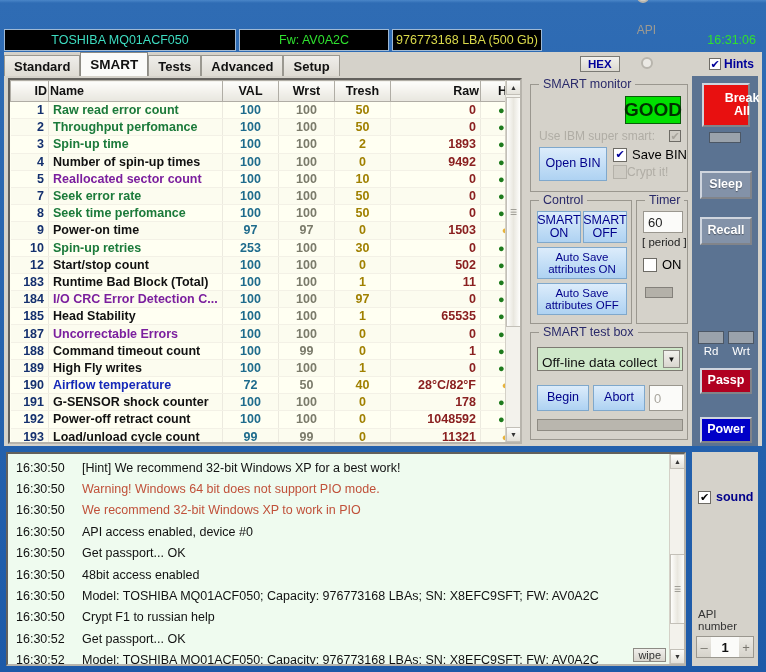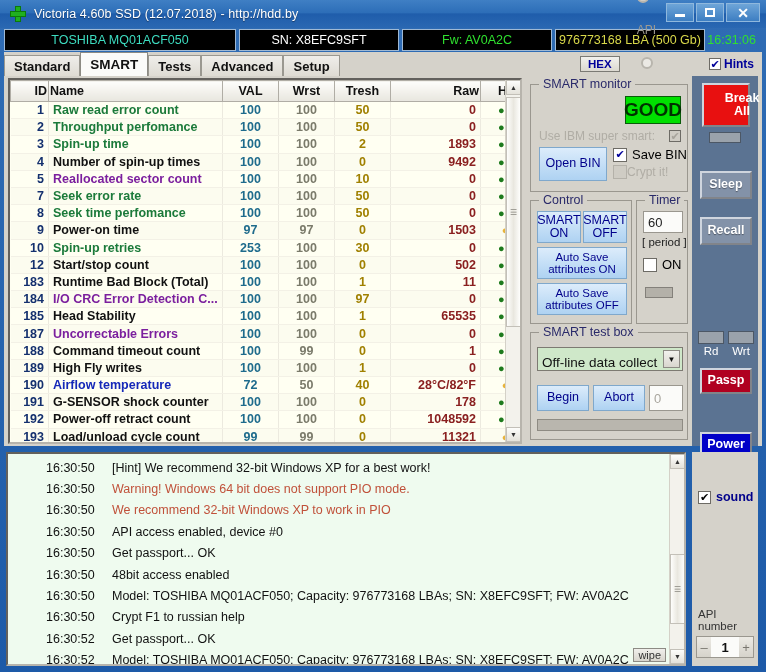--- a/index.html
+++ b/index.html
@@ -226,21 +226,20 @@
   .btn-passp { background: #b00020; color: #fff; }
   .btn-power { background: #0000c8; color: #fff; }
   .lamp { background: #9aa2ab; border: 1px solid #4c5765; }
   .lamp-lbl { color: #fff; font-size: 11.5px; text-align: center; }
 
   
   .logbox {
     position: absolute; left: 6px; top: 452px; width: 680px; height: 214px;
     background: #effbef; border: 2px inset #b7b4ac;
     overflow: hidden;
-    padding-left: 30px;
   }
   .logline { display: flex; font-size: 12.5px; height: 21.4px; align-items: center; }
   .logtime { width: 74px; padding-left: 8px; color: #111; }
   .logmsg { color: #111; }
   .logmsg.warn { color: #c0513a; }
   .log-scroll {
     position: absolute; right: 0; top: 0; width: 15px; height: 100%;
     background: #f3f2ec; border-left: 1px solid #d4d1c7;
   }
   .log-thumb {
@@ -274,42 +273,23 @@
     font-size: 13px; color: #7a7770;
   }
   .spin-val { flex: 1; display: flex; align-items: center; justify-content: center;
     font-size: 13px; font-weight: bold; color: #111; }
 </style>
 </head>
 <body>
 
 <div id="app">
 
-  <div class="titlebar">
-    <div class="tb-icon">
-      <div class="plus-v"></div>
-        <div class="plus-h"></div>
-    </div>
-    <div class="tb-title">Victoria 4.60b SSD (12.07.2018) - http://hdd.by</div>
-    <div class="winbtns">
-      <div class="winbtn">
-          <div class="gl-min"></div>
-        </div>
-      <div class="winbtn">
-          <div class="gl-max"></div>
-        </div>
-      <div class="winbtn close">
-          <div class="gl-x">✕</div>
-        </div>
-    </div>
-  </div>
 
   <div class="devstrip">
     <div class="devcell dev-model">TOSHIBA MQ01ACF050</div>
-    <div class="devcell dev-sn">SN: X8EFC9SFT</div>
     <div class="devcell dev-fw">Fw: AV0A2C</div>
     <div class="devcell dev-lba">976773168 LBA (500 Gb)</div>
     <div class="devcell dev-time">16:31:06</div>
   </div>
 
   <div class="tabbar">
     <div class="tab">Standard</div>
     <div class="tab active">SMART</div>
     <div class="tab">Tests</div>
     <div class="tab">Advanced</div>
@@ -602,21 +582,21 @@
       <span>All</span>
     </div>
     <div class="lamp" style="position:absolute; left:17px; top:56px; width:32px; height:11px;"></div>
     <div class="bigbtn btn-sleep" style="position:absolute; left:8px; top:95px; width:52px; height:28px;">Sleep</div>
     <div class="bigbtn btn-recall" style="position:absolute; left:8px; top:141px; width:52px; height:28px;">Recall</div>
     <div class="lamp" style="position:absolute; left:6px; top:255px; width:26px; height:13px;"></div>
     <div class="lamp" style="position:absolute; left:36px; top:255px; width:26px; height:13px;"></div>
     <div class="lamp-lbl" style="position:absolute; left:6px; top:269px; width:26px;">Rd</div>
     <div class="lamp-lbl" style="position:absolute; left:36px; top:269px; width:26px;">Wrt</div>
     <div class="bigbtn btn-passp" style="position:absolute; left:8px; top:292px; width:52px; height:26px;">Passp</div>
-    <div class="bigbtn btn-power" style="position:absolute; left:8px; top:356px; width:52px; height:26px;">Power</div>
+    <div class="bigbtn btn-power" style="position:absolute; left:8px; top:341px; width:52px; height:26px;">Power</div>
   </div>
 
   <div class="logbox">
     <div id="log-lines" style="padding-top:3px;">
         <div class="logline">
           <span class="logtime">16:30:50</span>
           <span class="logmsg">[Hint] We recommend 32-bit Windows XP for a best work!</span>
         </div>
         <div class="logline">
           <span class="logtime">16:30:50</span>

